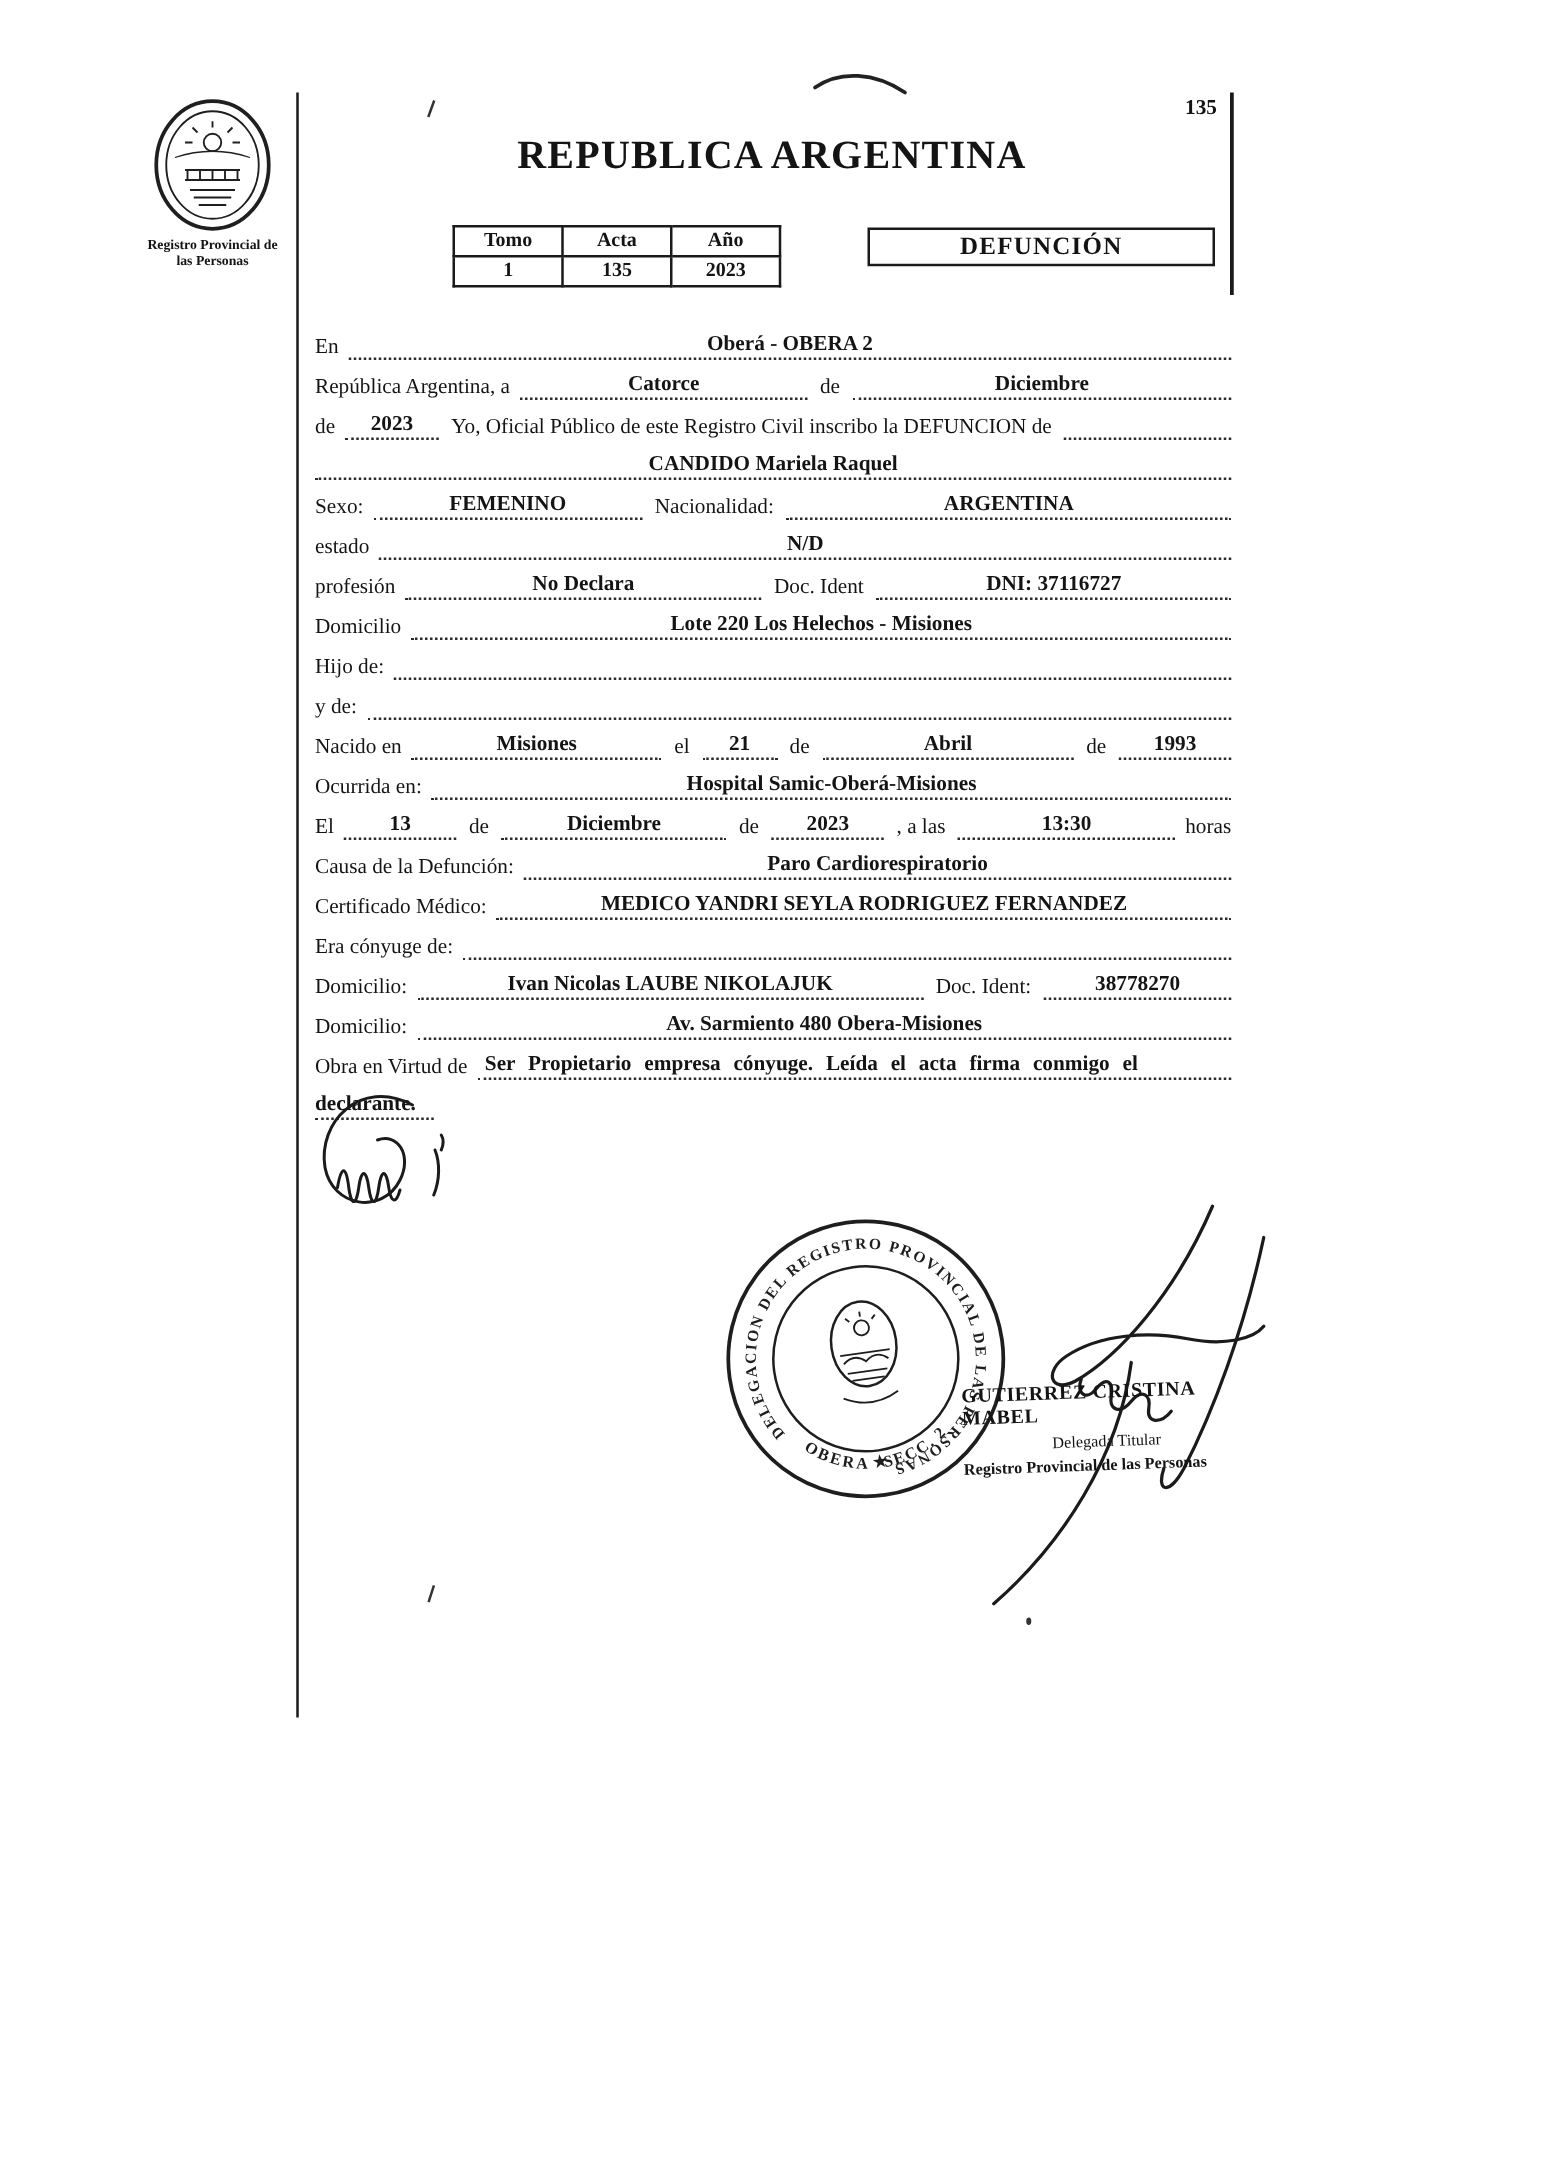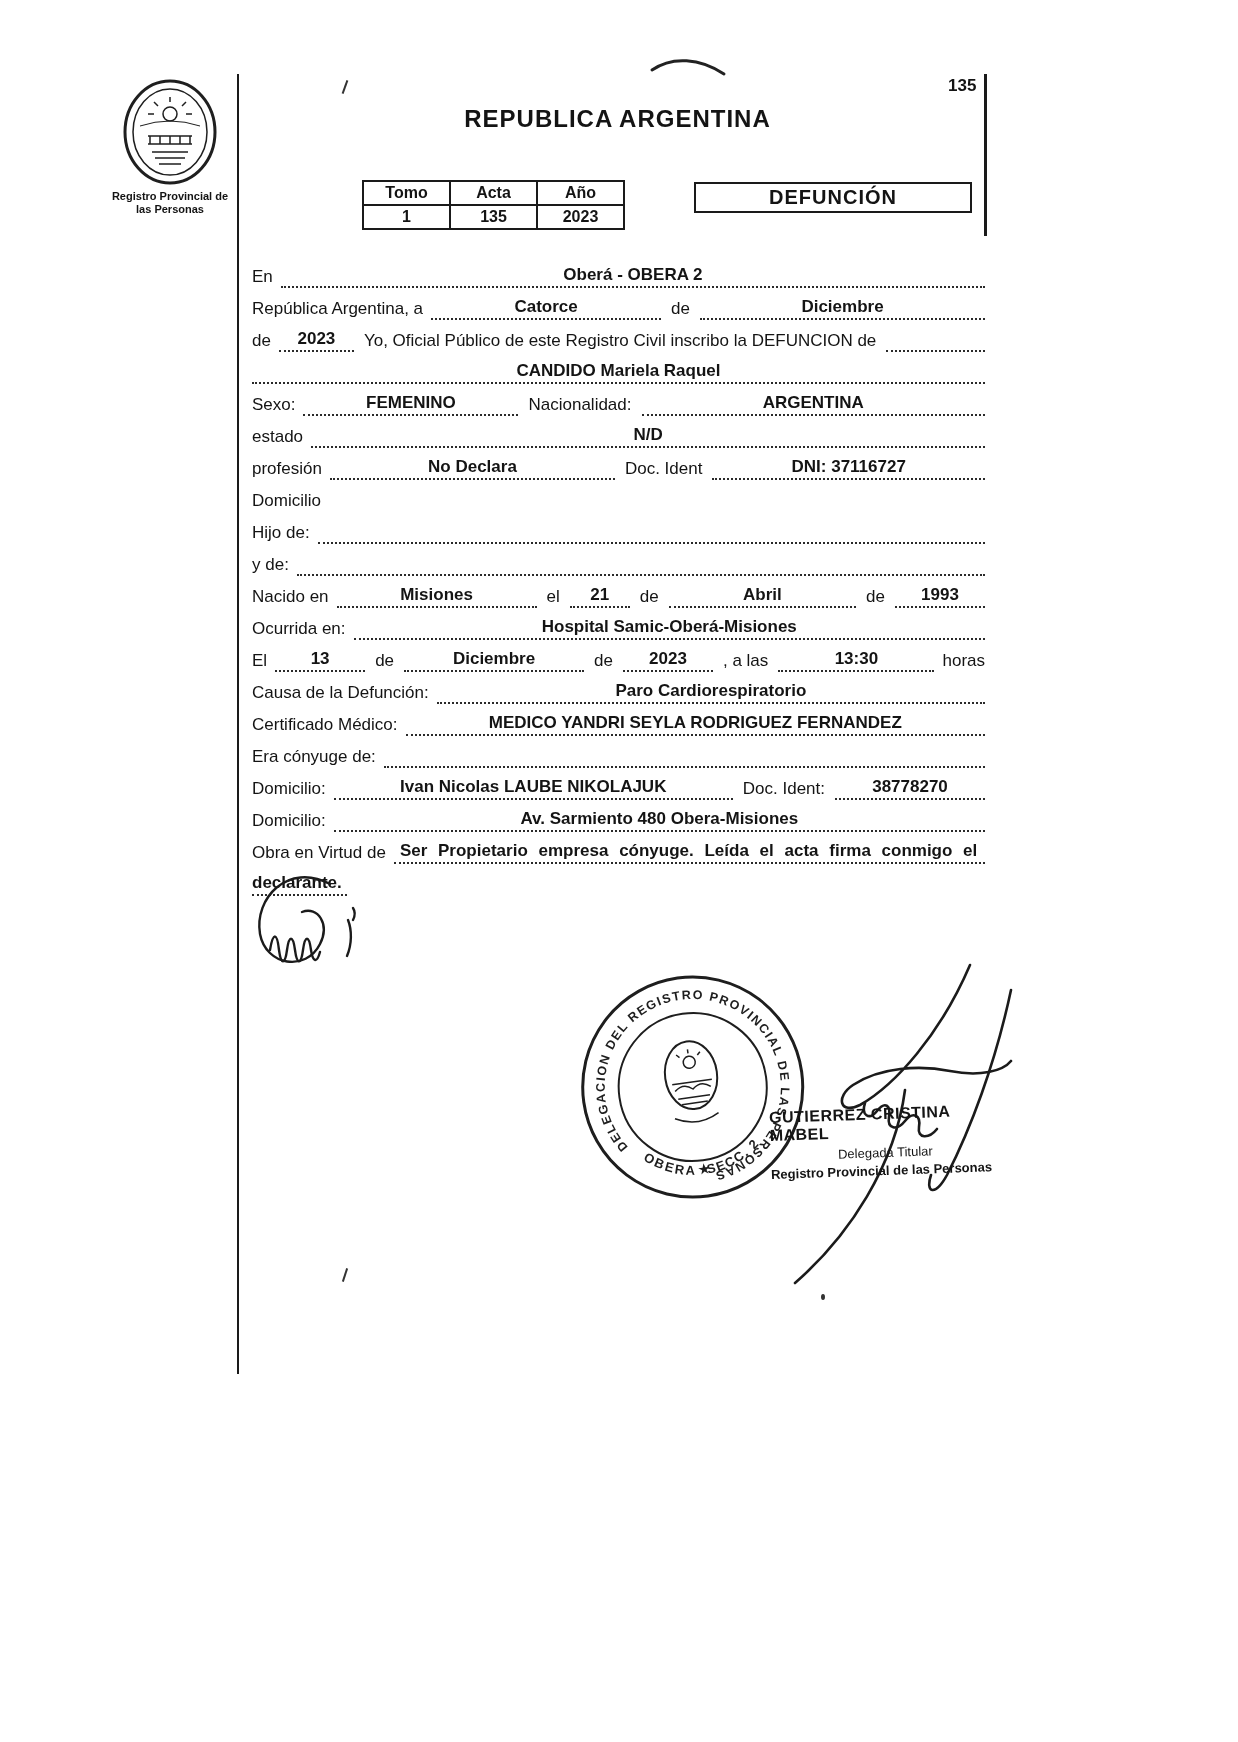--- a/index.html
+++ b/index.html
@@ -1,25 +1,25 @@
 <!DOCTYPE html>
 <html><head>
 <meta charset="utf-8">
 <style>
   * { box-sizing: border-box; }
   html,body { margin:0; padding:0; background:#ffffff; }
   .page {
     position:relative; width:1238px; height:1394px; background:#fff;
-    font-family:Liberation Sans, sans-serif; color:#141414; overflow:hidden;
+    font-family:Liberation Serif, serif; color:#141414; overflow:hidden;
   }
   .vrule-left  { position:absolute; left:237px; top:74px;  width:2px; height:1300px; background:#1a1a1a; }
   .vrule-right { position:absolute; left:984px; top:74px;  width:3px; height:162px;  background:#1a1a1a; }
   .page-number { position:absolute; left:948px; top:76px; font-size:17px; font-weight:bold; }
   .doc-title   { position:absolute; left:330px; top:105px; width:575px; text-align:center;
-                 font-size:24px; font-weight:bold; letter-spacing:1px; }
+                 font-size:32px; font-weight:bold; letter-spacing:1px; }
   
   .seal-wrap   { position:absolute; left:118px; top:78px; }
   .seal-caption{ position:absolute; left:103px; top:190px; width:134px; text-align:center;
                  font-size:11px; font-weight:bold; line-height:13px; }
   
   .acta-table  { position:absolute; left:318px; top:180px; border-collapse:collapse;margin-left:44px; }
   .acta-table td { border:2px solid #1a1a1a; width:87px; height:24px; text-align:center;
                  font-size:16px; font-weight:bold; padding:0; }
   
   .defuncion-box { position:absolute; left:694px; top:182px; width:278px; height:31px;
@@ -139,20 +139,21 @@
 
     <div class="fl">
       <span class="lbl">profesión</span>
       <span class="dseg w285">No Declara</span>
       <span class="mid">Doc. Ident</span>
       <span class="dseg grow">DNI: 37116727</span>
     </div>
 
     <div class="fl">
       <span class="lbl">Domicilio</span>
+      <span class="dseg grow">Lote 220 Los Helechos - Misiones</span>
     </div>
 
     <div class="fl">
       <span class="lbl">Hijo de:</span>
       <span class="dseg grow"></span>
     </div>
 
     <div class="fl">
       <span class="lbl">y de:</span>
       <span class="dseg grow"></span>

